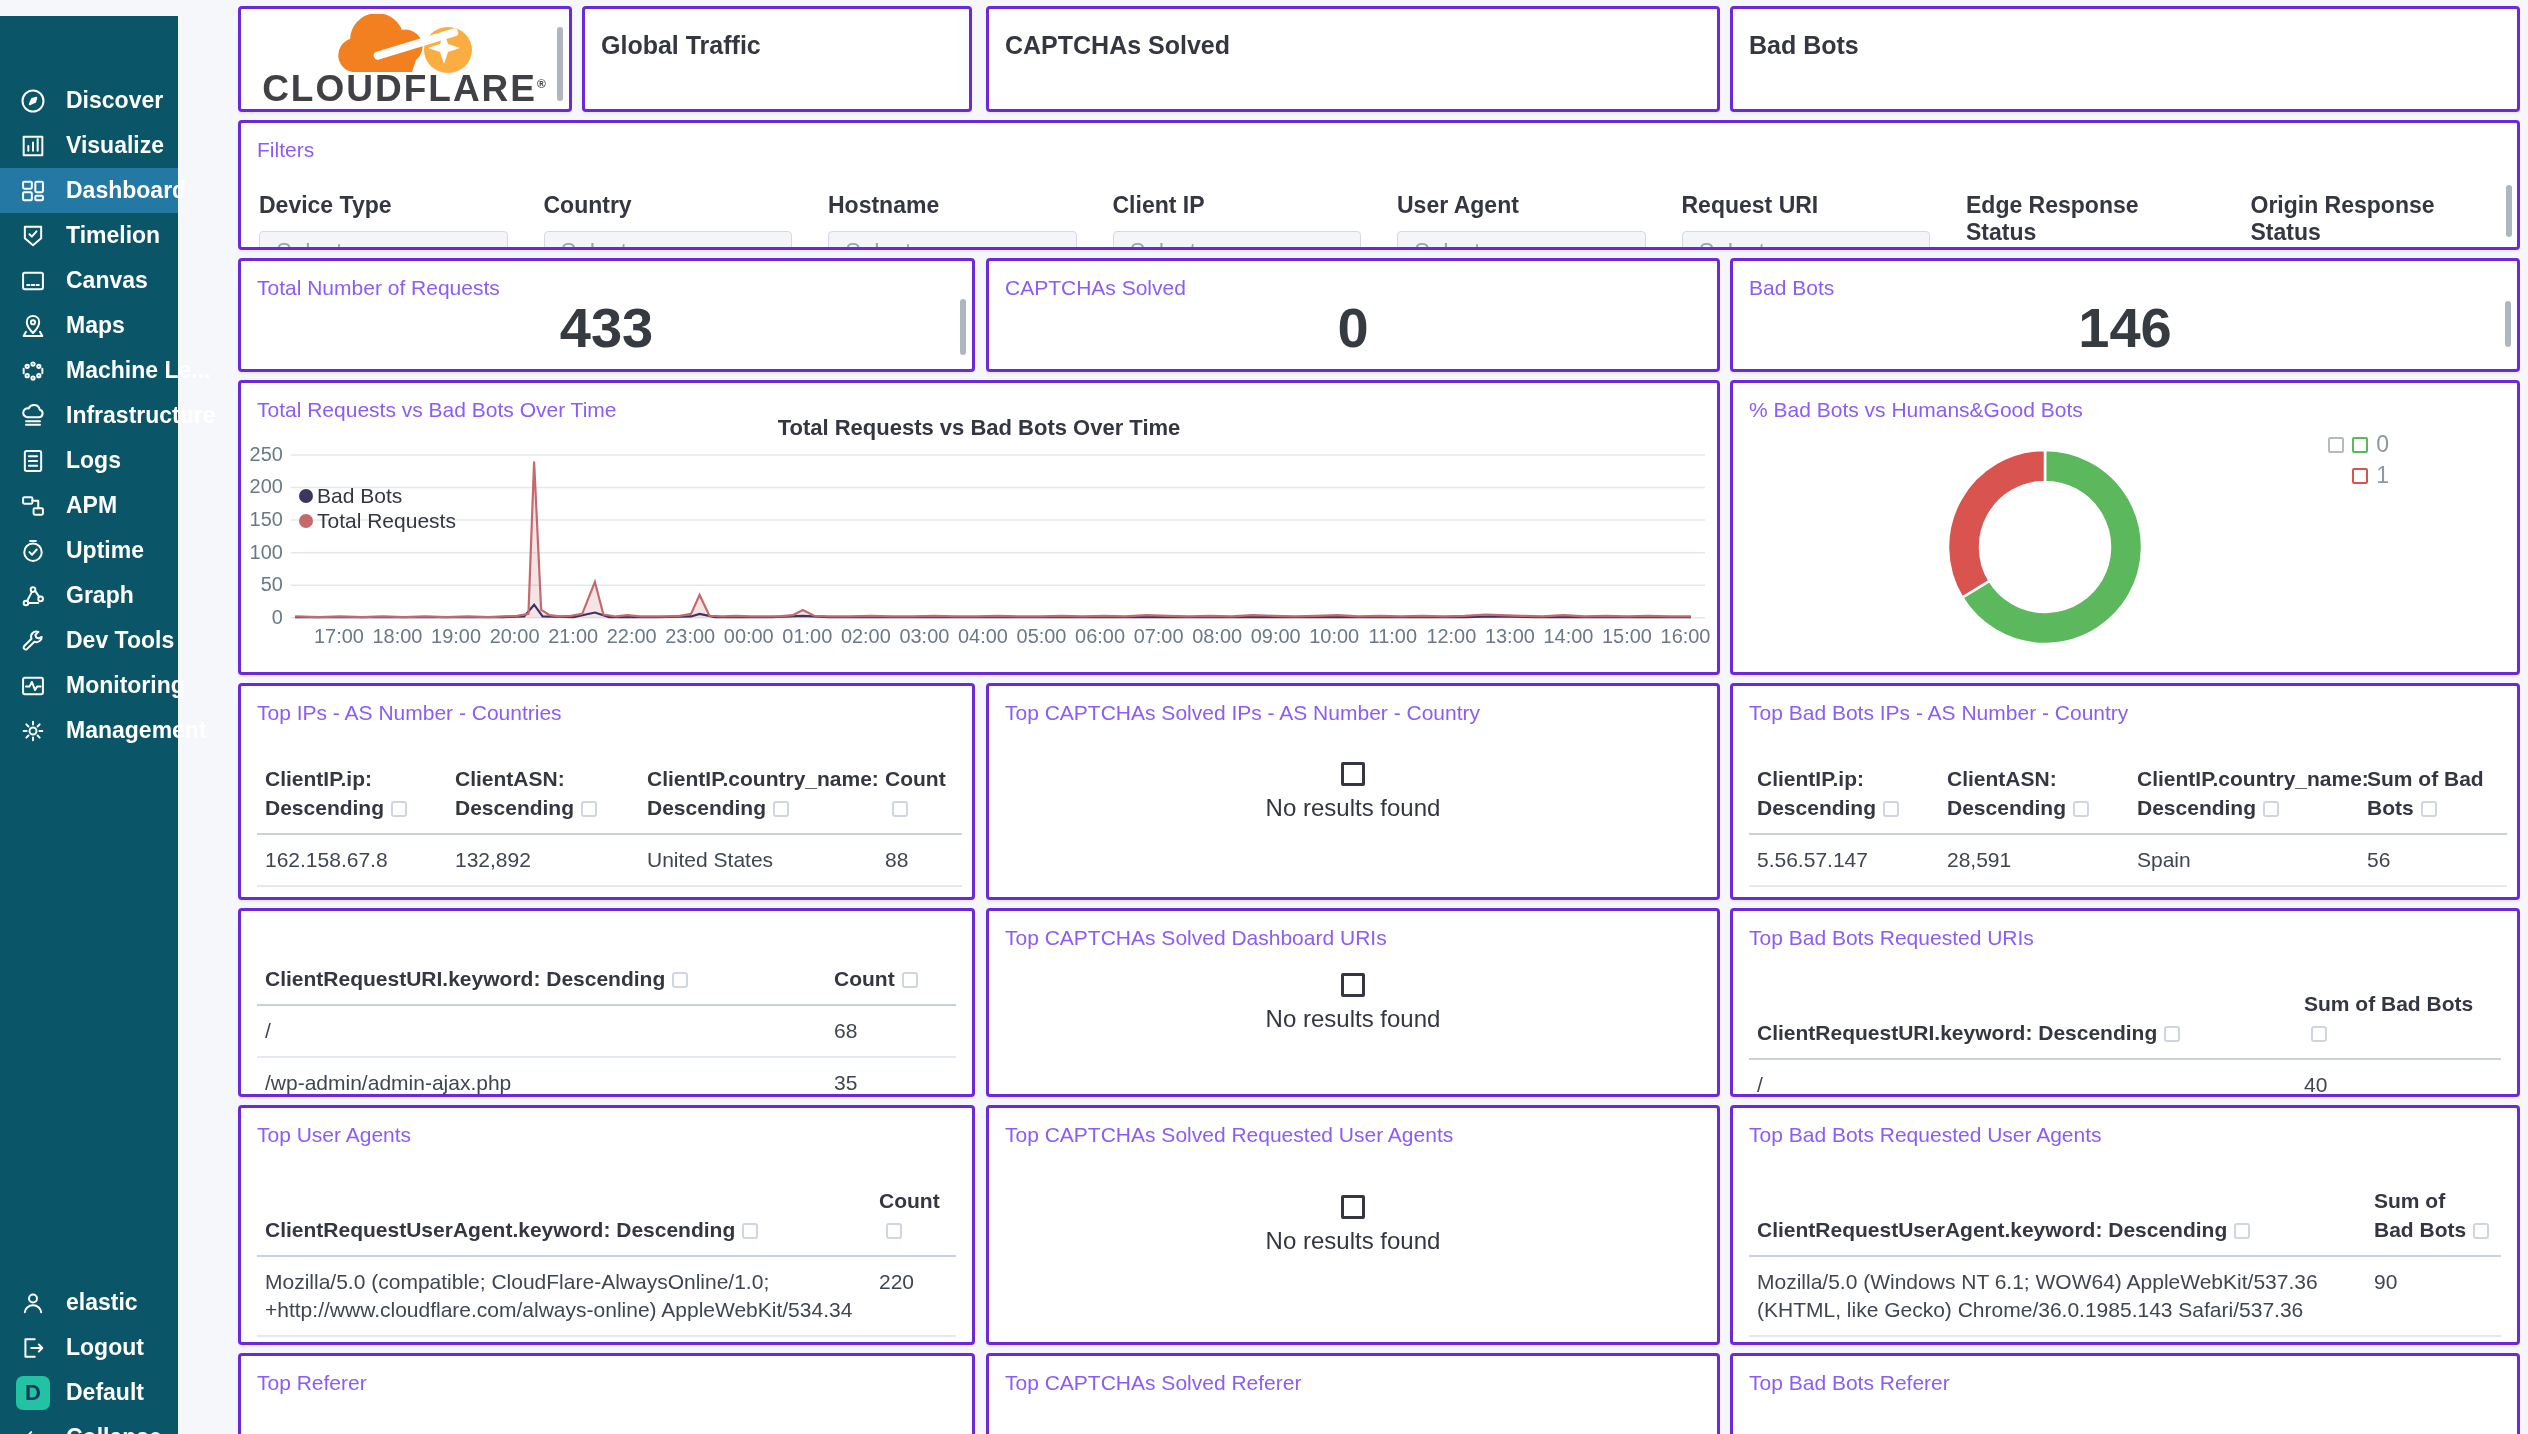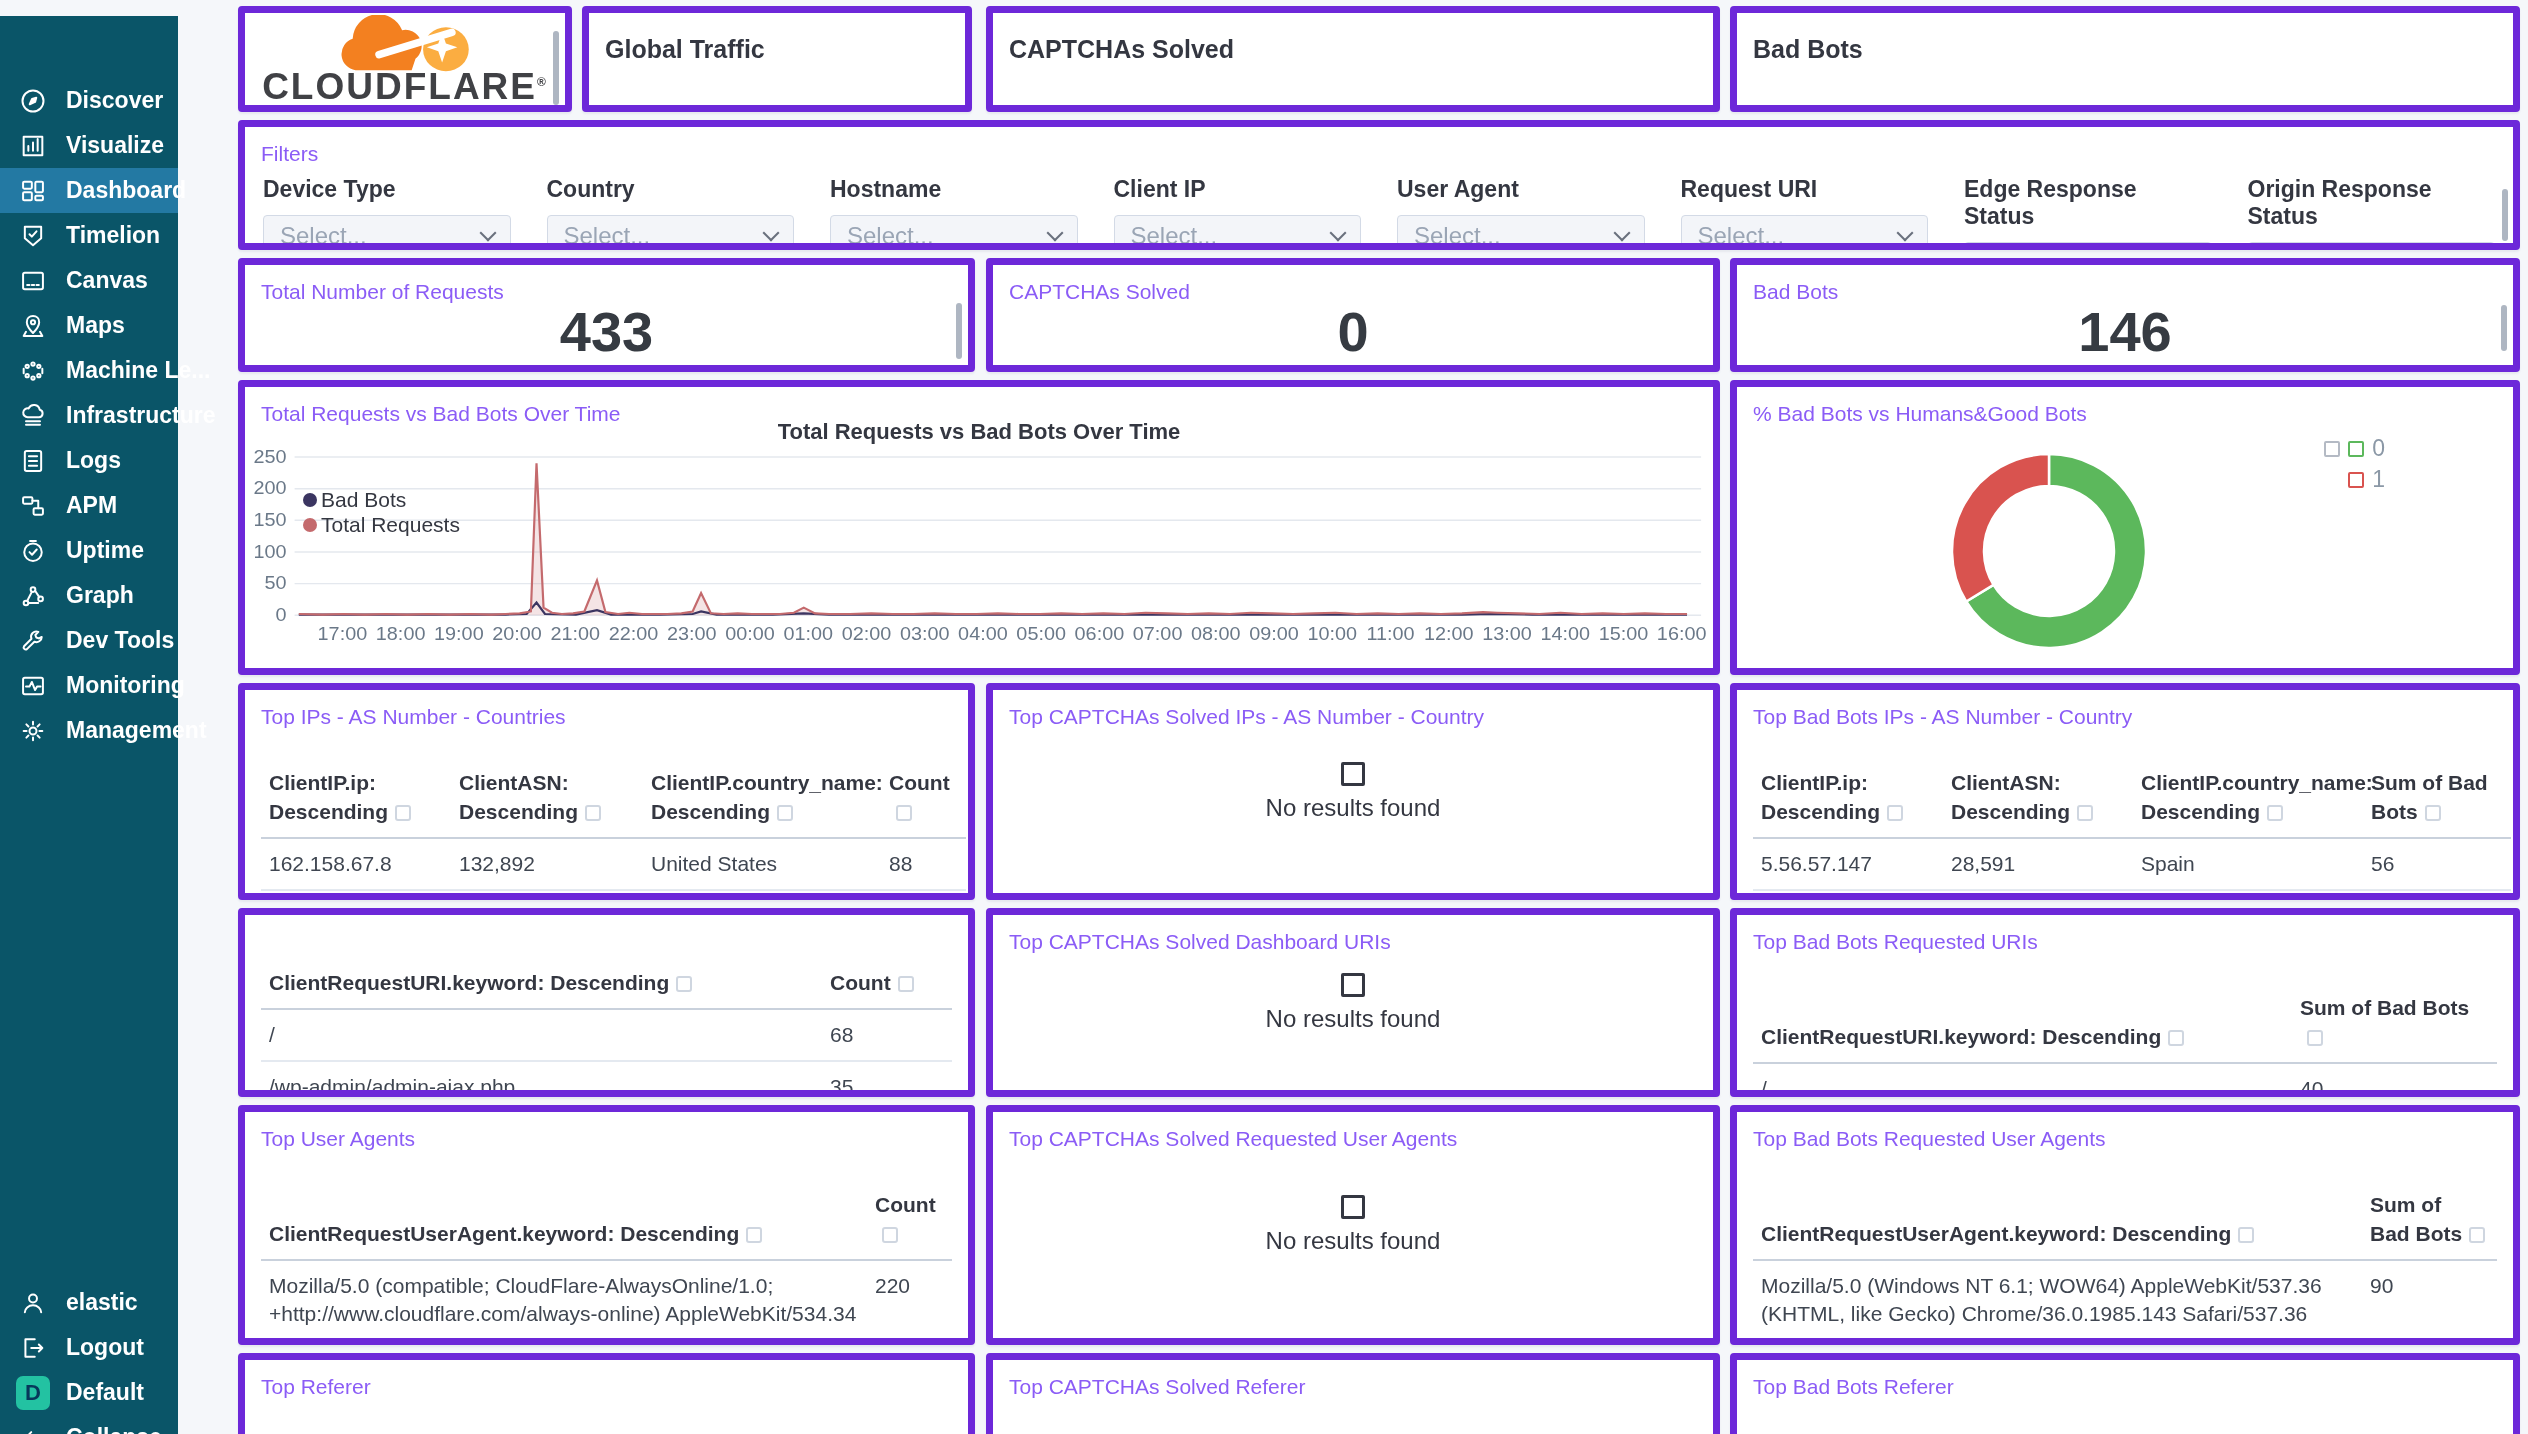--- a/index.html
+++ b/index.html
@@ -14,28 +14,28 @@
   .nav-item .ic { width:34px; height:30px; margin-right:16px; flex:0 0 34px;
     display:flex; align-items:center; justify-content:center; }
   .nav-item .ic svg { width:28px; height:28px; stroke:#fff; fill:none;
     stroke-width:1.7; stroke-linecap:round; stroke-linejoin:round; }
   .nav-top { padding-top:62px; }
   .nav-footer { position:absolute; bottom:-10px; left:0; width:100%; }
   .space-badge { width:34px; height:34px; border-radius:7px; background:#23c2a2;
     color:#07375a; font-weight:700; font-size:22px; display:flex;
     align-items:center; justify-content:center; }
   
-  .panel { position:absolute; background:#fff; border:7px solid #6d28d9;
+  .panel { position:absolute; background:#fff; border:3px solid #6d28d9;
     border-radius:4px; box-shadow:0 2px 2px rgba(152,162,179,.15);
     padding:14px 16px; overflow:hidden; }
   .ptitle { font-size:21px; color:#8b5cf6; line-height:1.2; }
   .mdtitle { font-size:25px; font-weight:700; color:#343741; padding-top:8px; }
   .vscroll { position:absolute; width:6px; border-radius:3px; background:#aeb6c2; }
   
-  .filters-row { display:flex; gap:36px; margin-top:10px; padding:0 2px; }
+  .filters-row { display:flex; gap:36px; margin-top:30px; padding:0 2px; }
   .fgroup { flex:1; }
   .flabel { font-size:23px; font-weight:700; color:#343741; margin-bottom:12px; }
   .fselect { height:42px; background:#f3f5f9; border:1px solid #d3dae6; border-radius:4px;
     display:flex; align-items:center; justify-content:space-between; padding:0 16px;
     cursor:pointer; }
   .fselect .ph { font-size:24px; color:#9aa5b5; }
   .chev { width:12px; height:12px; border-right:2px solid #69707d;
     border-bottom:2px solid #69707d; transform:rotate(45deg); margin-top:-6px; }
   
   .metric-panel { display:flex; flex-direction:column; }

